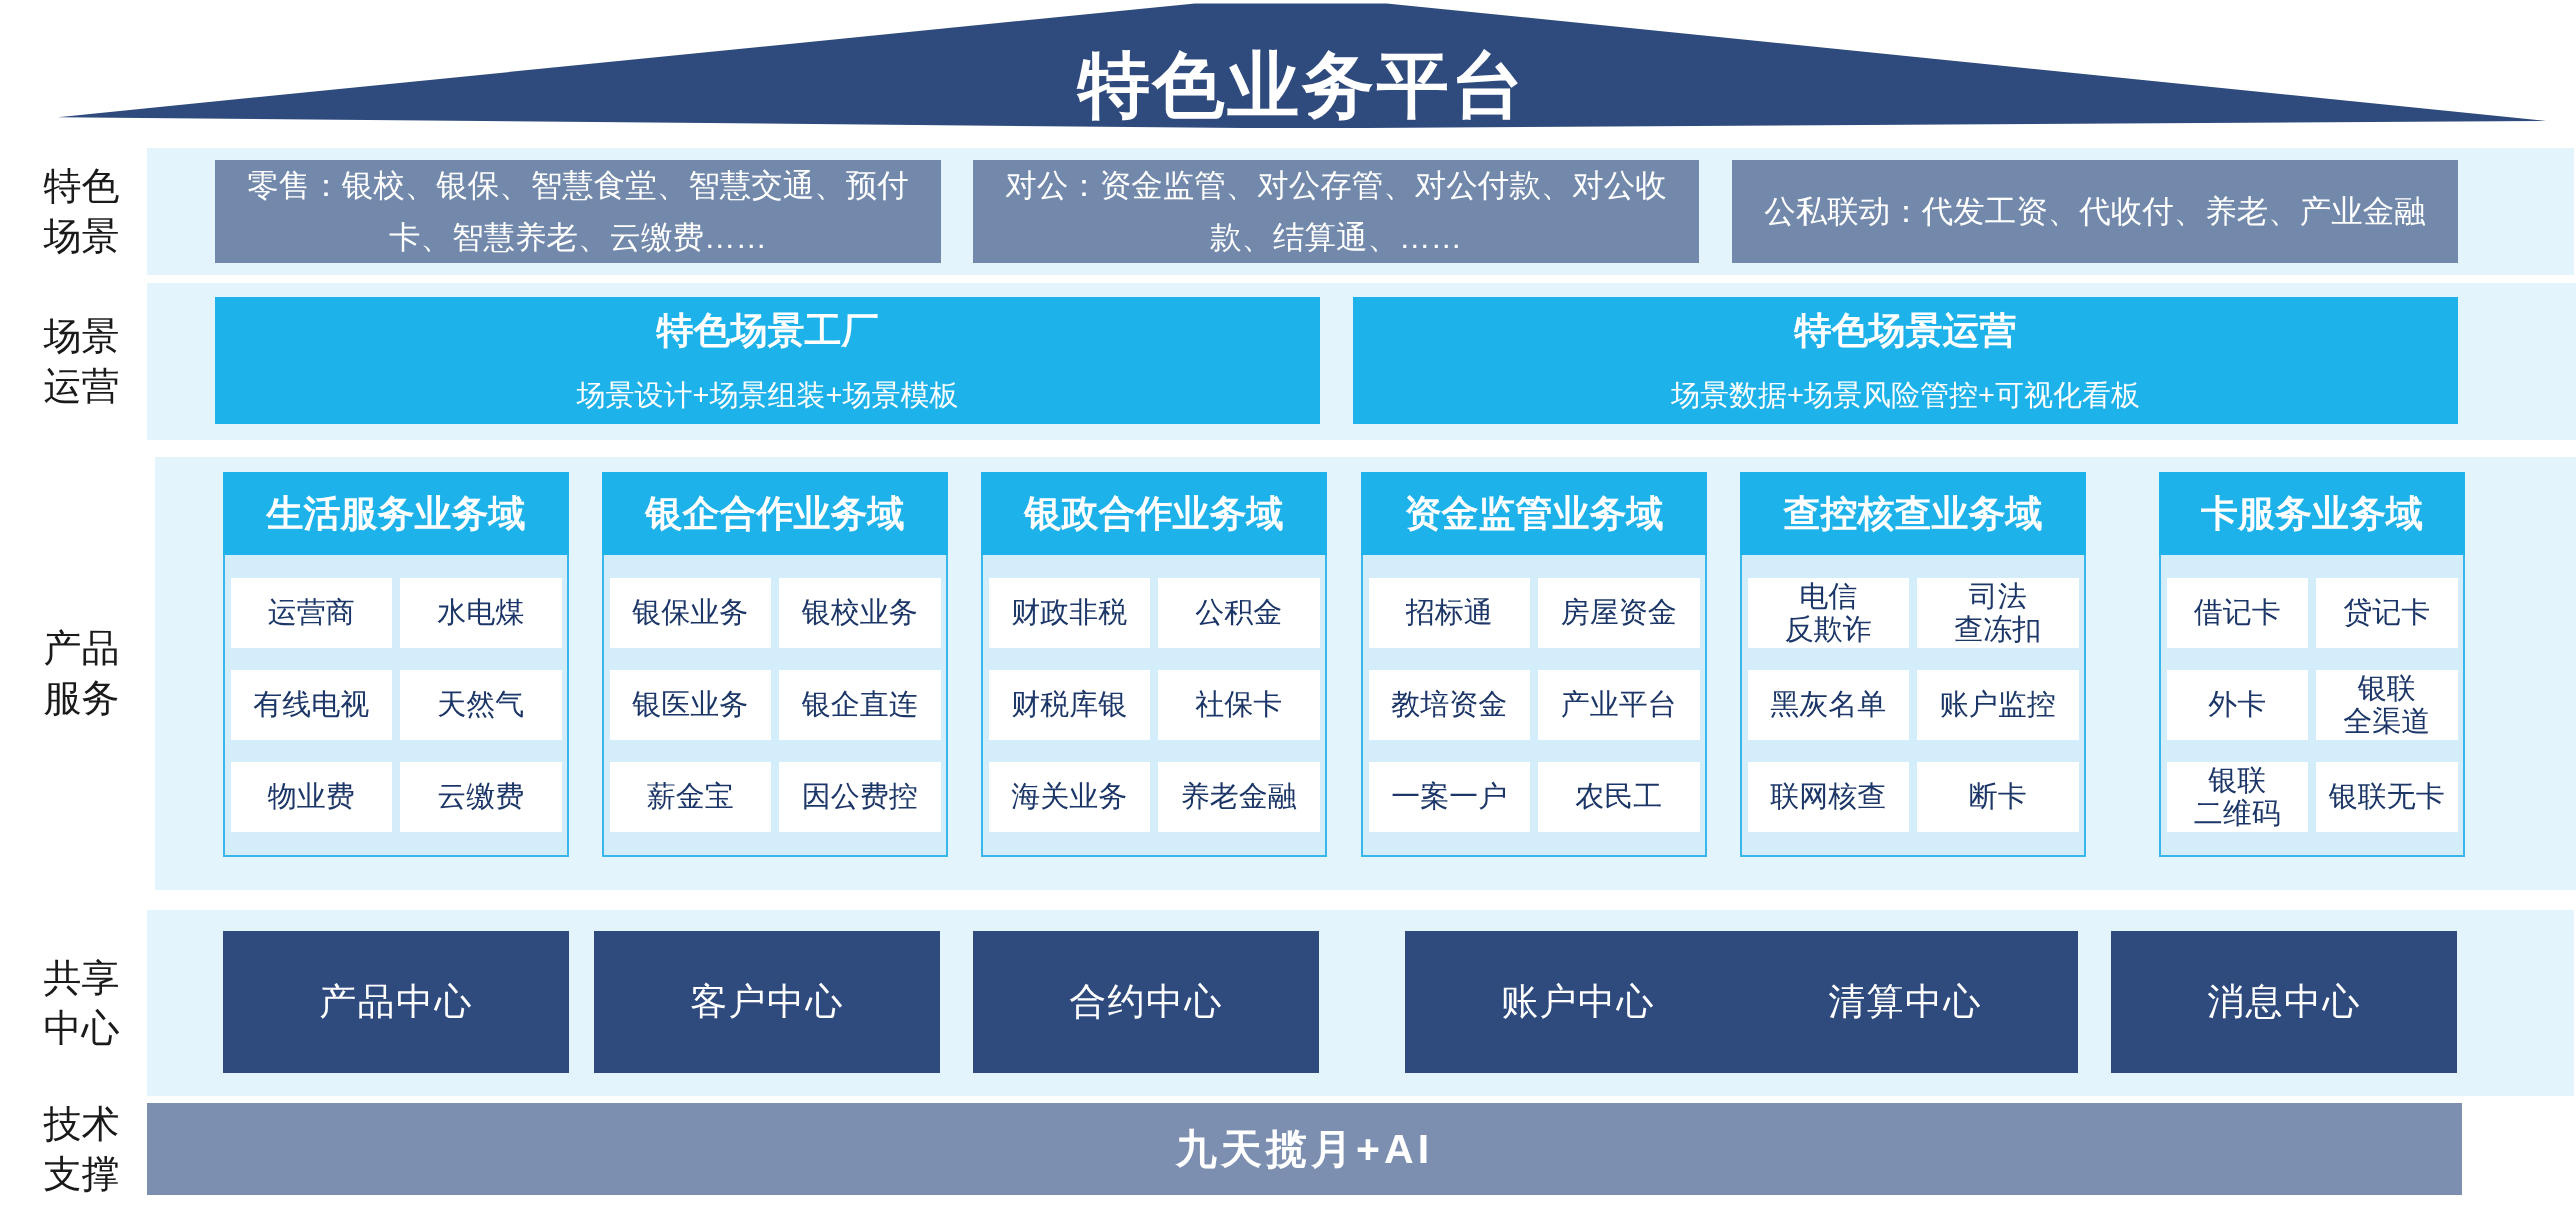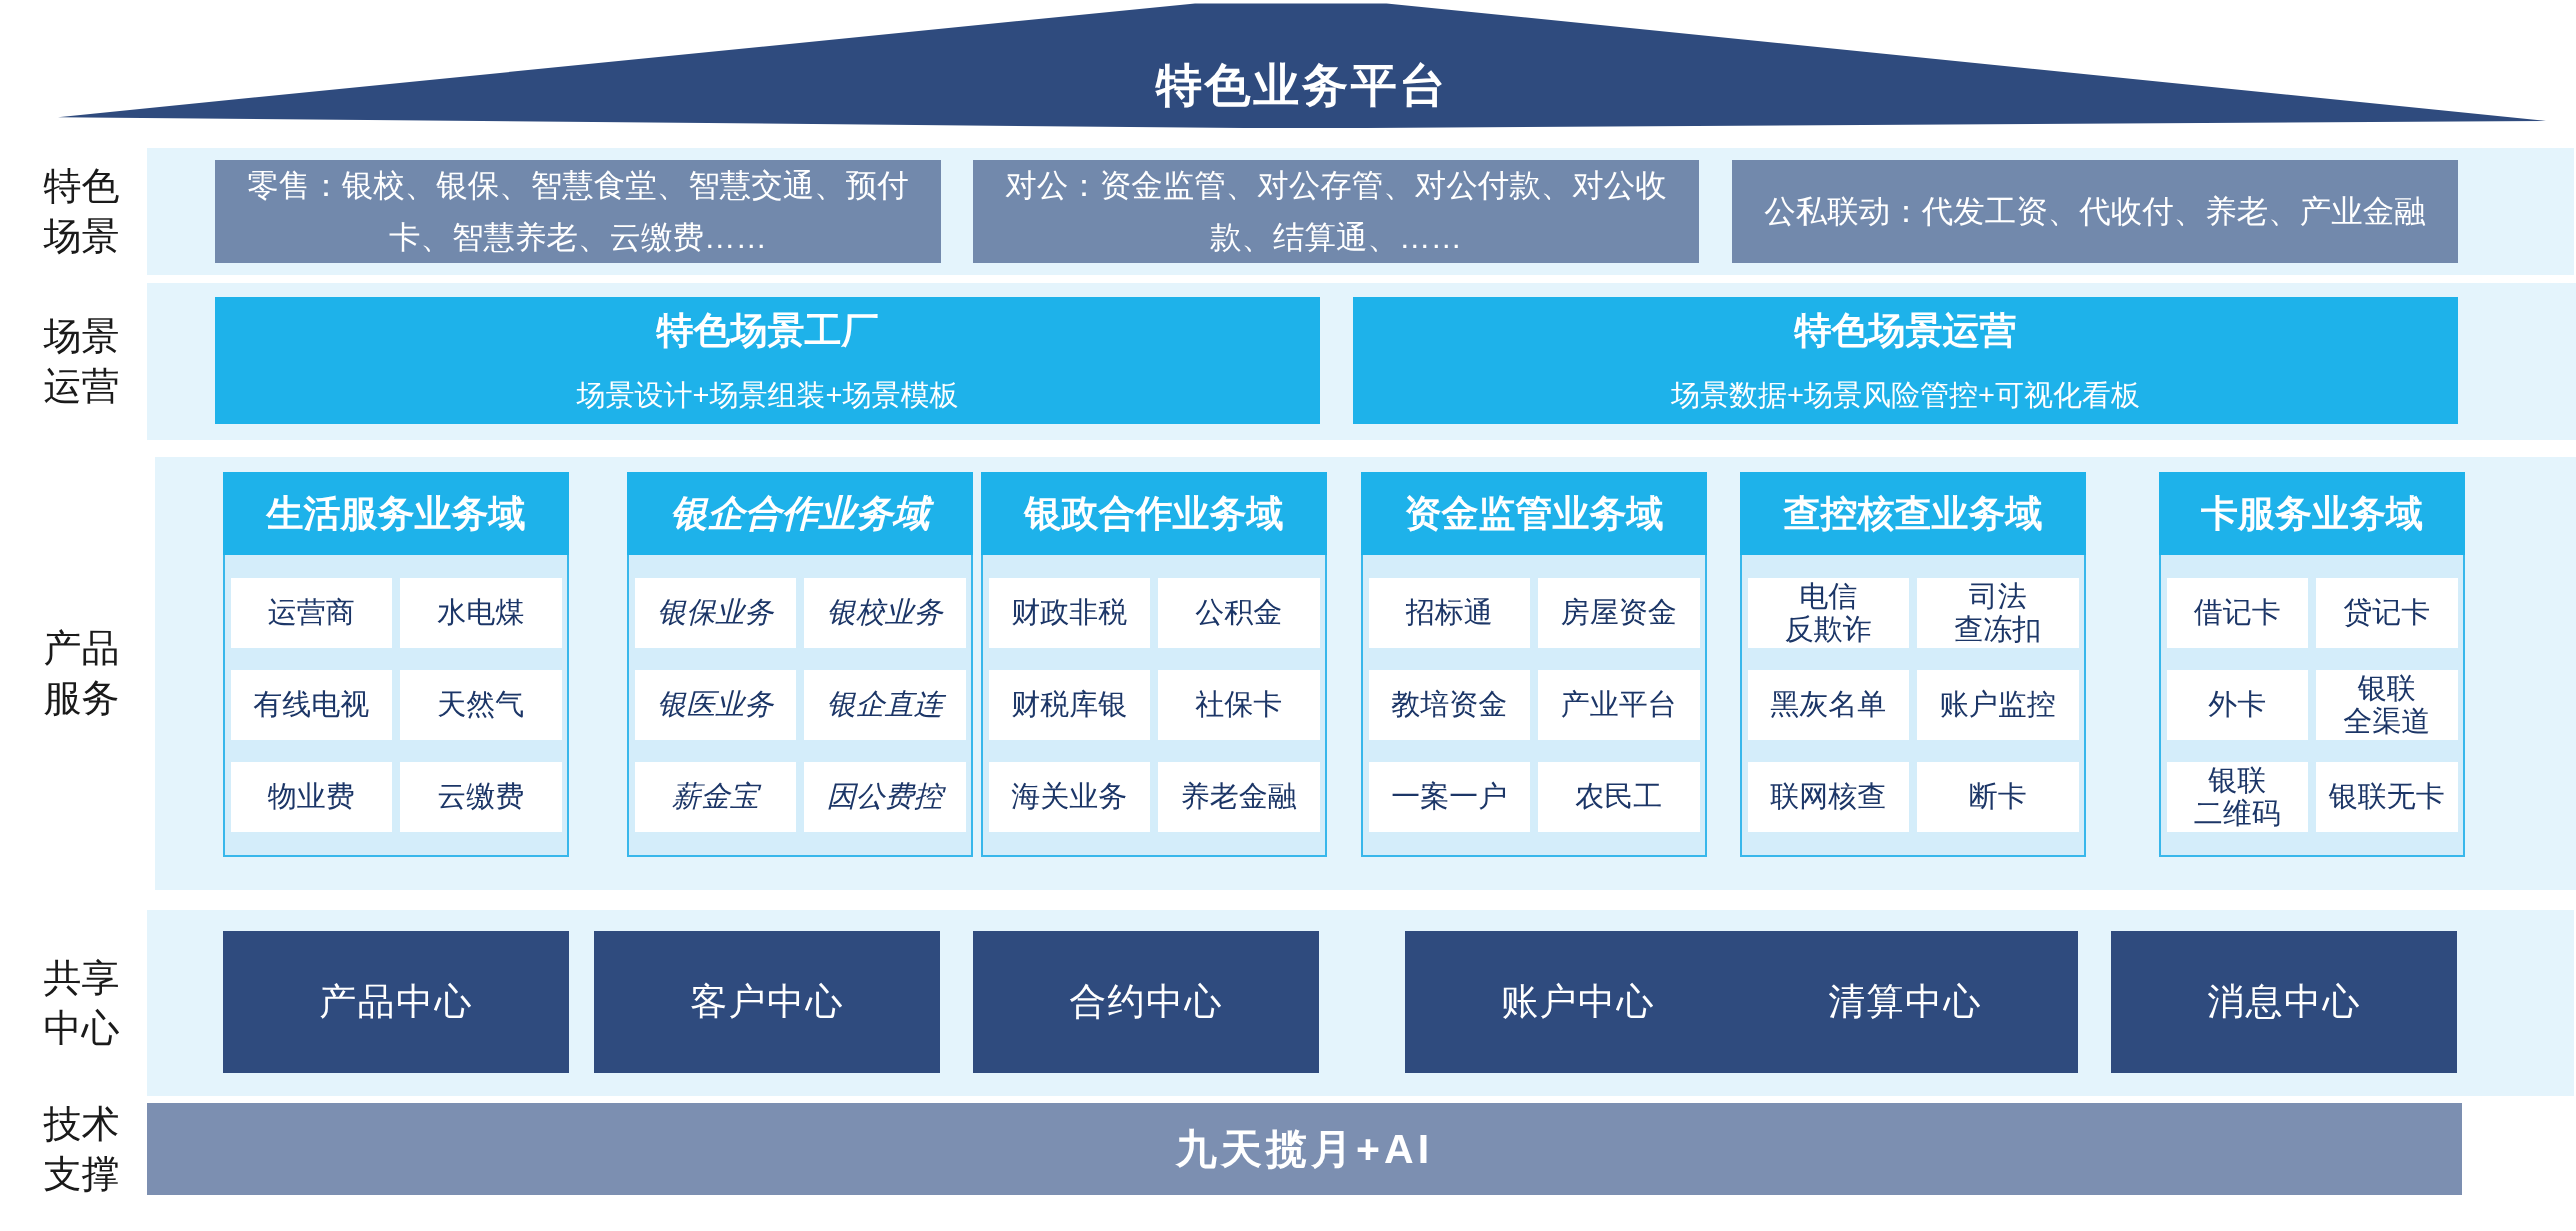--- a/index.html
+++ b/index.html
@@ -7,21 +7,21 @@
   #canvas{position:relative;width:2576px;height:1232px;background:#fff;overflow:hidden;}
 
   
   .roof{
     position:absolute;left:58px;top:3.4px;width:2488px;height:125px;
     background:var(--navy);
     clip-path:polygon(0 91%,45.7% 0,53.4% 0,100% 94%,49.4% 100%);
     display:flex;align-items:center;justify-content:center;
     padding-top:40px;box-sizing:border-box;
   }
-  .roof-title{color:#fff;font-size:46px;font-weight:bold;letter-spacing:2.7px;}
+  .roof-title{color:#fff;font-size:72px;font-weight:bold;letter-spacing:2.7px;}
 
   
   .row-label{
     position:absolute;left:0;width:163px;text-align:center;
     color:#1a1a1a;font-size:38px;line-height:1.32;white-space:pre-line;
     transform:translateY(-50%);
   }
   .lbl1{top:211px;} .lbl2{top:361px;} .lbl3{top:673px;} .lbl4{top:1003px;} .lbl5{top:1149px;}
 
   
@@ -51,21 +51,21 @@
     background:var(--cyan);color:#fff;
     display:flex;flex-direction:column;align-items:center;justify-content:center;
     gap:20.5px;box-sizing:border-box;
   }
   .op1{left:68px;} .op2{left:1206px;}
   .op-title{font-size:37px;font-weight:bold;}
   .op-sub{font-size:29px;}
 
   
   .pcol{position:absolute;top:15px;width:346px;height:385px;box-sizing:border-box;}
-  .pc1{left:68px;} .pc2{left:472px;font-style:italic;} .pc3{left:826px;}
+  .pc1{left:68px;} .pc2{left:447px;} .pc3{left:826px;}
   .pc4{left:1206px;} .pc5{left:1585px;} .pc6{left:1964px;padding-left:40px;}
   .pcol-header{
     height:83px;background:var(--cyan);color:#fff;font-size:37px;font-weight:bold;
     display:flex;align-items:center;justify-content:center;
   }
   .pcol-body{
     height:302px;background:var(--colbody);
     border:2.1px solid var(--colborder);border-top:none;
     box-sizing:border-box;
     display:grid;grid-template-columns:1fr 1fr;grid-auto-rows:70px;

